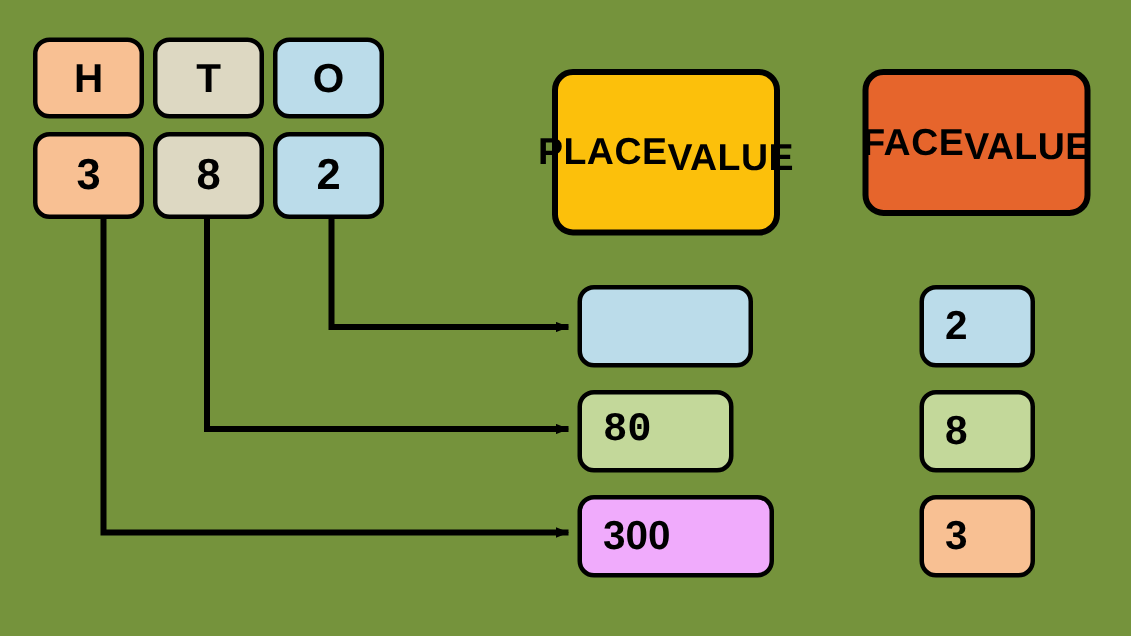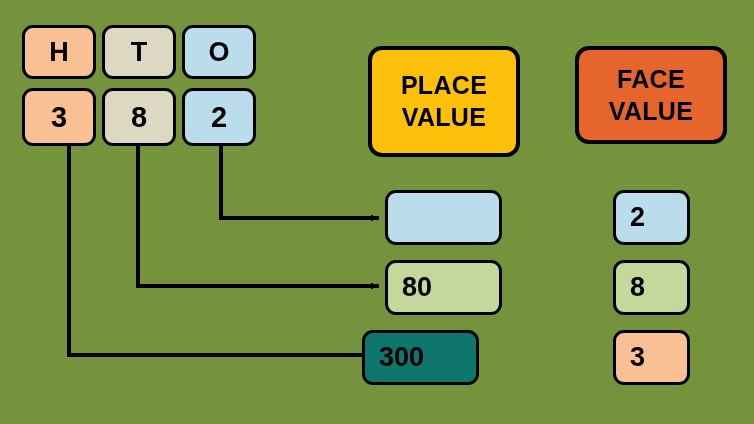--- a/index.html
+++ b/index.html
@@ -41,21 +41,21 @@
     font-size: 27px;
     border-radius: 11px;
   }
   .hto-digit {
     font-size: 29px;
     border-radius: 11px;
   }
 
   
   .banner {
-    flex-direction: column;
+    flex-direction: row;
     justify-content: center;
     align-items: center;
     border-radius: 14px;
     border-width: 4px;
     font-size: 25px;
     letter-spacing: 0.3px;
   }
   .banner .ln { display: block; }
   .banner .ln + .ln { margin-top: 7px; }
 
@@ -125,25 +125,25 @@
 
   <div class="card banner" style="left:575px; top:46px; width:152px; height:98px; background:#e6652c;">
     <span class="ln">FACE</span>
     <span class="ln">VALUE</span>
   </div>
 
   <div class="card lead value-box" style="left:385px; top:190px; width:117px; height:55px; background:#bbdcea;">
     <span></span>
   </div>
 
-  <div class="card lead value-box" style="left:385px; top:260px; width:117px; height:55px; background:#c3d89a;">
+  <div class="card lead value-box" style="left:385px; top:260px; width:104px; height:55px; background:#c3d89a;font-family:Liberation Mono, monospace;">
     <span>80</span>
   </div>
 
-  <div class="card lead value-box" style="left:362px; top:330px; width:117px; height:55px; background:#0f766e;">
+  <div class="card lead value-box" style="left:385px; top:330px; width:131px; height:55px; background:#f0abfc;">
     <span>300</span>
   </div>
 
   <div class="card lead value-box" style="left:613px; top:190px; width:77px; height:55px; background:#bbdcea;">
     <span>2</span>
   </div>
 
   <div class="card lead value-box" style="left:613px; top:260px; width:77px; height:55px; background:#c3d89a;">
     <span>8</span>
   </div>

